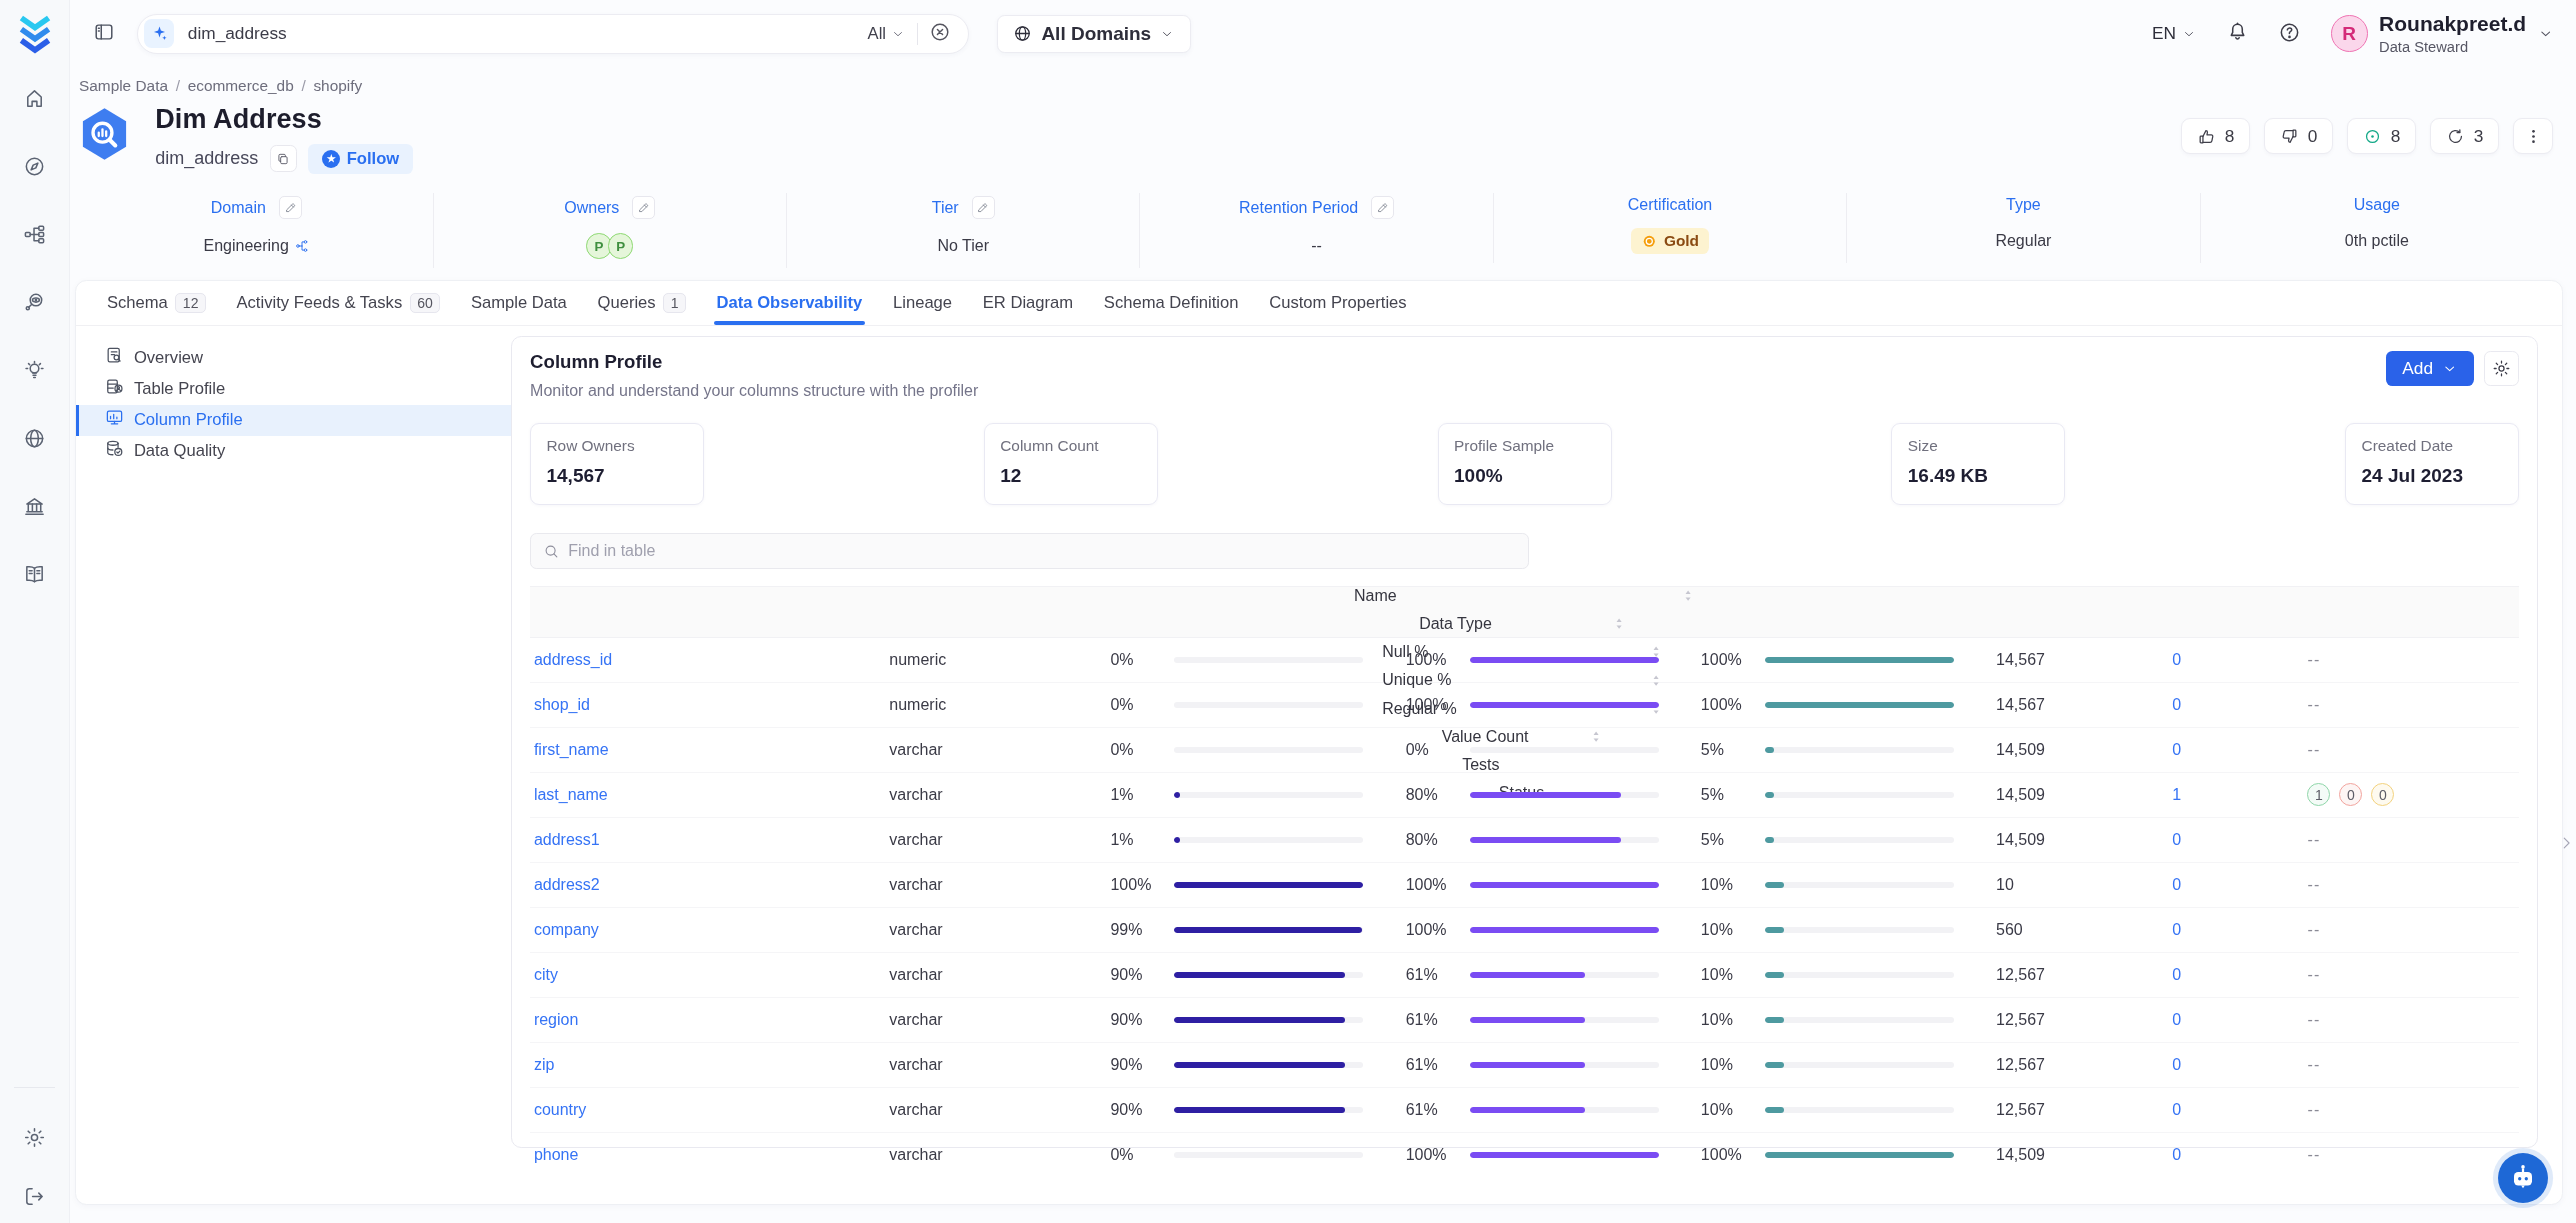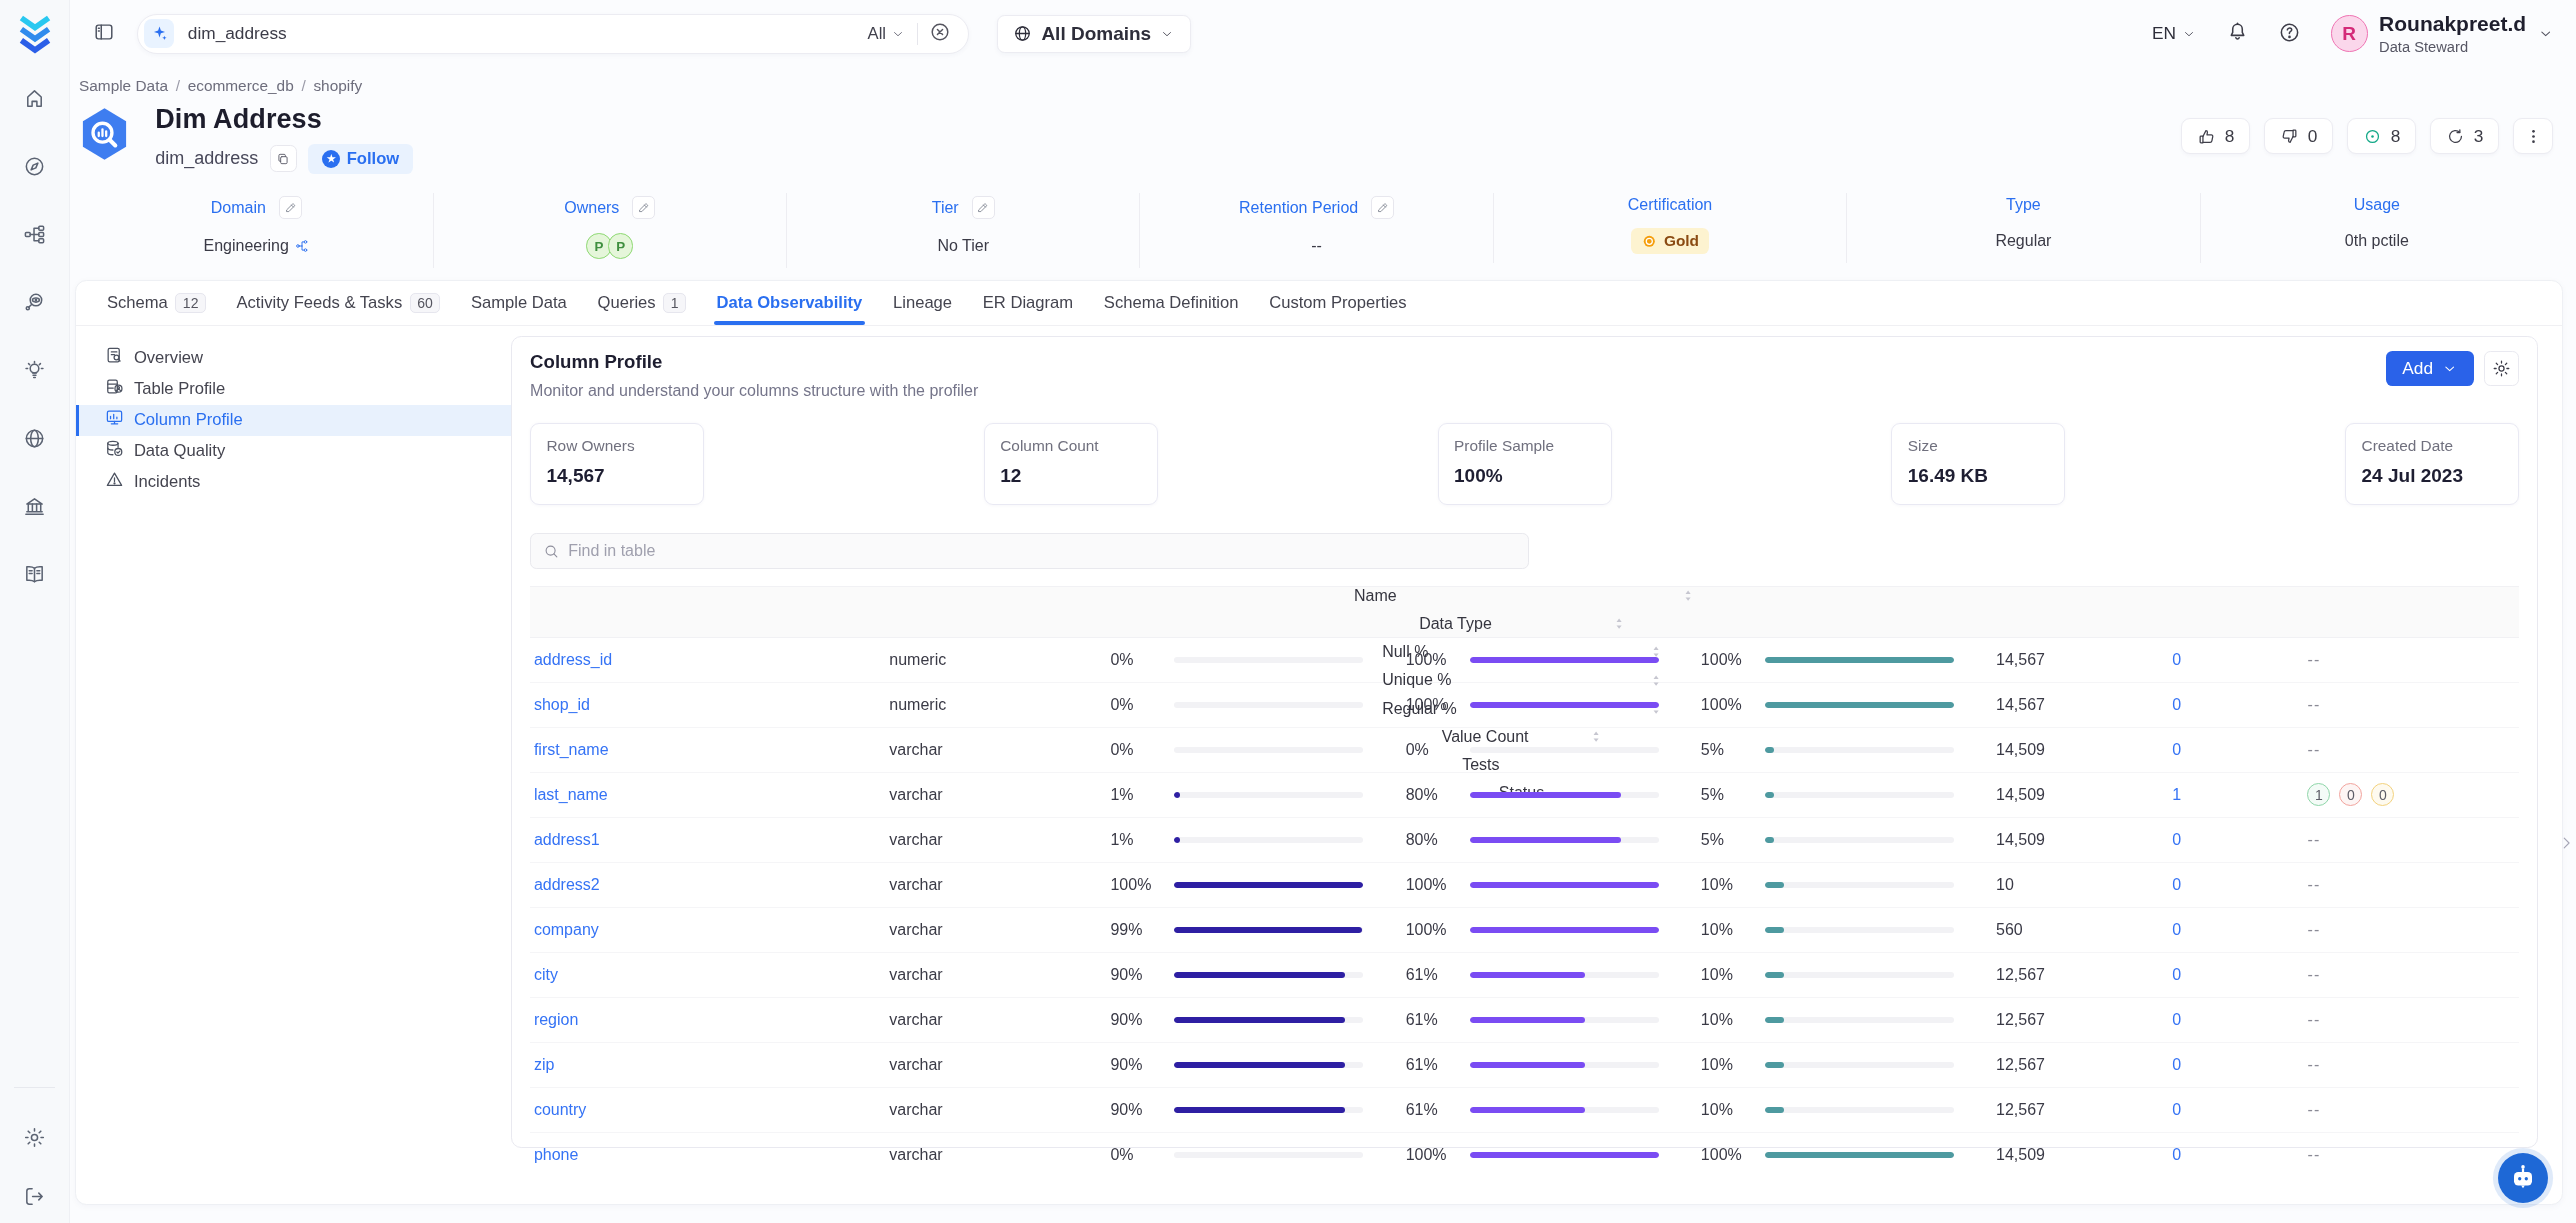--- a/index.html
+++ b/index.html
@@ -550,28 +550,20 @@
     <span class="snav-icon"><svg viewBox="0 0 24 24" class="ic">
                   <ellipse cx="10" cy="5.5" rx="6.5" ry="2.4"></ellipse>
                   <path d="M3.5 5.5v6c0 1.3 2.9 2.4 6.5 2.4"></path>
                   <path d="M3.5 11.5v6c0 1.3 2.9 2.4 6.5 2.4"></path>
                   <path d="M16.5 5.5v5"></path>
                   <circle cx="16.8" cy="16.4" r="4.4"></circle>
                   <path d="M14.9 16.5l1.4 1.4 2.4-2.6"></path>
                 </svg></span>
     <span class="snav-label">Data Quality</span>
   </div>
-            <div class="snav-item">
-    <span class="snav-icon"><svg viewBox="0 0 24 24" class="ic">
-                  <path d="M12 4 21 19.5H3Z"></path>
-                  <path d="M12 10v4.5"></path>
-                  <circle cx="12" cy="17" r="0.6" fill="currentColor"></circle>
-                </svg></span>
-    <span class="snav-label">Incidents</span>
-  </div>
           </nav>
         <div class="panel">
           <div class="panel-head">
             <div>
               <h2 class="panel-title">Column Profile</h2>
               <p class="panel-sub">Monitor and understand your columns structure with the profiler</p>
             </div>
             <button class="add-btn">
               <span>Add</span>
               <svg viewBox="0 0 24 24" class="ic">

